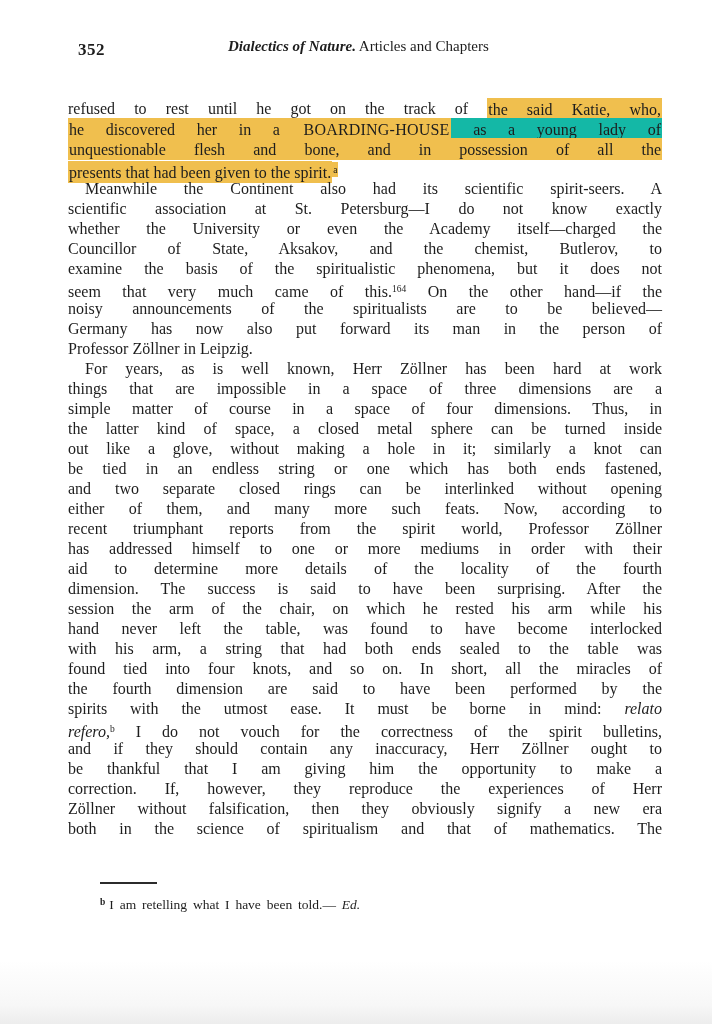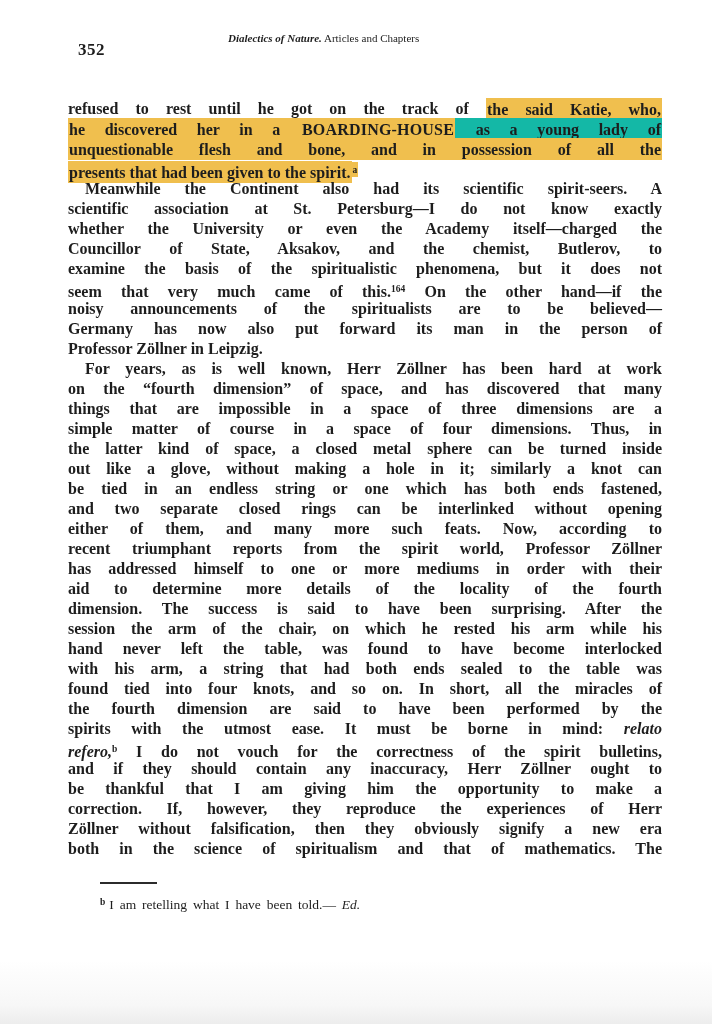--- a/index.html
+++ b/index.html
@@ -12,35 +12,35 @@
     color: #1d1d1d;
   }
   .page { position: absolute; inset: 0; }
 
   
   .page-number {
     position: absolute; left: 78px; top: 40px;
     font-size: 17px; font-weight: bold; letter-spacing: 0.5px;
   }
   .running-title {
-    position: absolute; left: 228px; top: 32px;
-    font-size: 11px; white-space: nowrap;
+    position: absolute; left: 228px; top: 38px;
+    font-size: 15px; white-space: nowrap;
   }
   .running-title .t-it { font-style: italic; font-weight: bold; }
   .running-title .t-ro { font-weight: 500; }
 
   
   .text-column {
     position: absolute; left: 68px; top: 99px; width: 594px;
     font-size: 16px;
   }
   .para { margin: 0; }
   .line {
     line-height: 20px; height: 20px;
-    text-align: justify; text-align-last: justify; font-weight: bold;
+    text-align: justify; text-align-last: justify;
   }
   .line.unjust { text-align-last: left; }
   .line.indent { text-indent: 17px; }
   .sup { font-size: 9.5px; vertical-align: 5px; letter-spacing: 0; }
   .sc  { font-size: 16px; letter-spacing: 0.2px; }
   .it  { font-style: italic; }
   .hl  { padding: 2.5px 1px; }
 
   
   .footnotes {
@@ -86,21 +86,20 @@
         <div class="line"><span>whether the University or even the Academy itself—charged the</span></div>
         <div class="line"><span>Councillor of State, Aksakov, and the chemist, Butlerov, to</span></div>
         <div class="line"><span>examine the basis of the spiritualistic phenomena, but it does not</span></div>
         <div class="line"><span>seem that very much came of this.</span><span class="sup">164</span><span> On the other hand—if the</span></div>
         <div class="line"><span>noisy announcements of the spiritualists are to be believed—</span></div>
         <div class="line"><span>Germany has now also put forward its man in the person of</span></div>
         <div class="line unjust"><span>Professor Zöllner in Leipzig.</span></div>
       </div>
       <div class="para">
         <div class="line indent"><span>For years, as is well known, Herr Zöllner has been hard at work</span></div>
-        <div class="line"><span>on the “fourth dimension” of space, and has discovered that many</span></div>
         <div class="line"><span>things that are impossible in a space of three dimensions are a</span></div>
         <div class="line"><span>simple matter of course in a space of four dimensions. Thus, in</span></div>
         <div class="line"><span>the latter kind of space, a closed metal sphere can be turned inside</span></div>
         <div class="line"><span>out like a glove, without making a hole in it; similarly a knot can</span></div>
         <div class="line"><span>be tied in an endless string or one which has both ends fastened,</span></div>
         <div class="line"><span>and two separate closed rings can be interlinked without opening</span></div>
         <div class="line"><span>either of them, and many more such feats. Now, according to</span></div>
         <div class="line"><span>recent triumphant reports from the spirit world, Professor Zöllner</span></div>
         <div class="line"><span>has addressed himself to one or more mediums in order with their</span></div>
         <div class="line"><span>aid to determine more details of the locality of the fourth</span></div>

